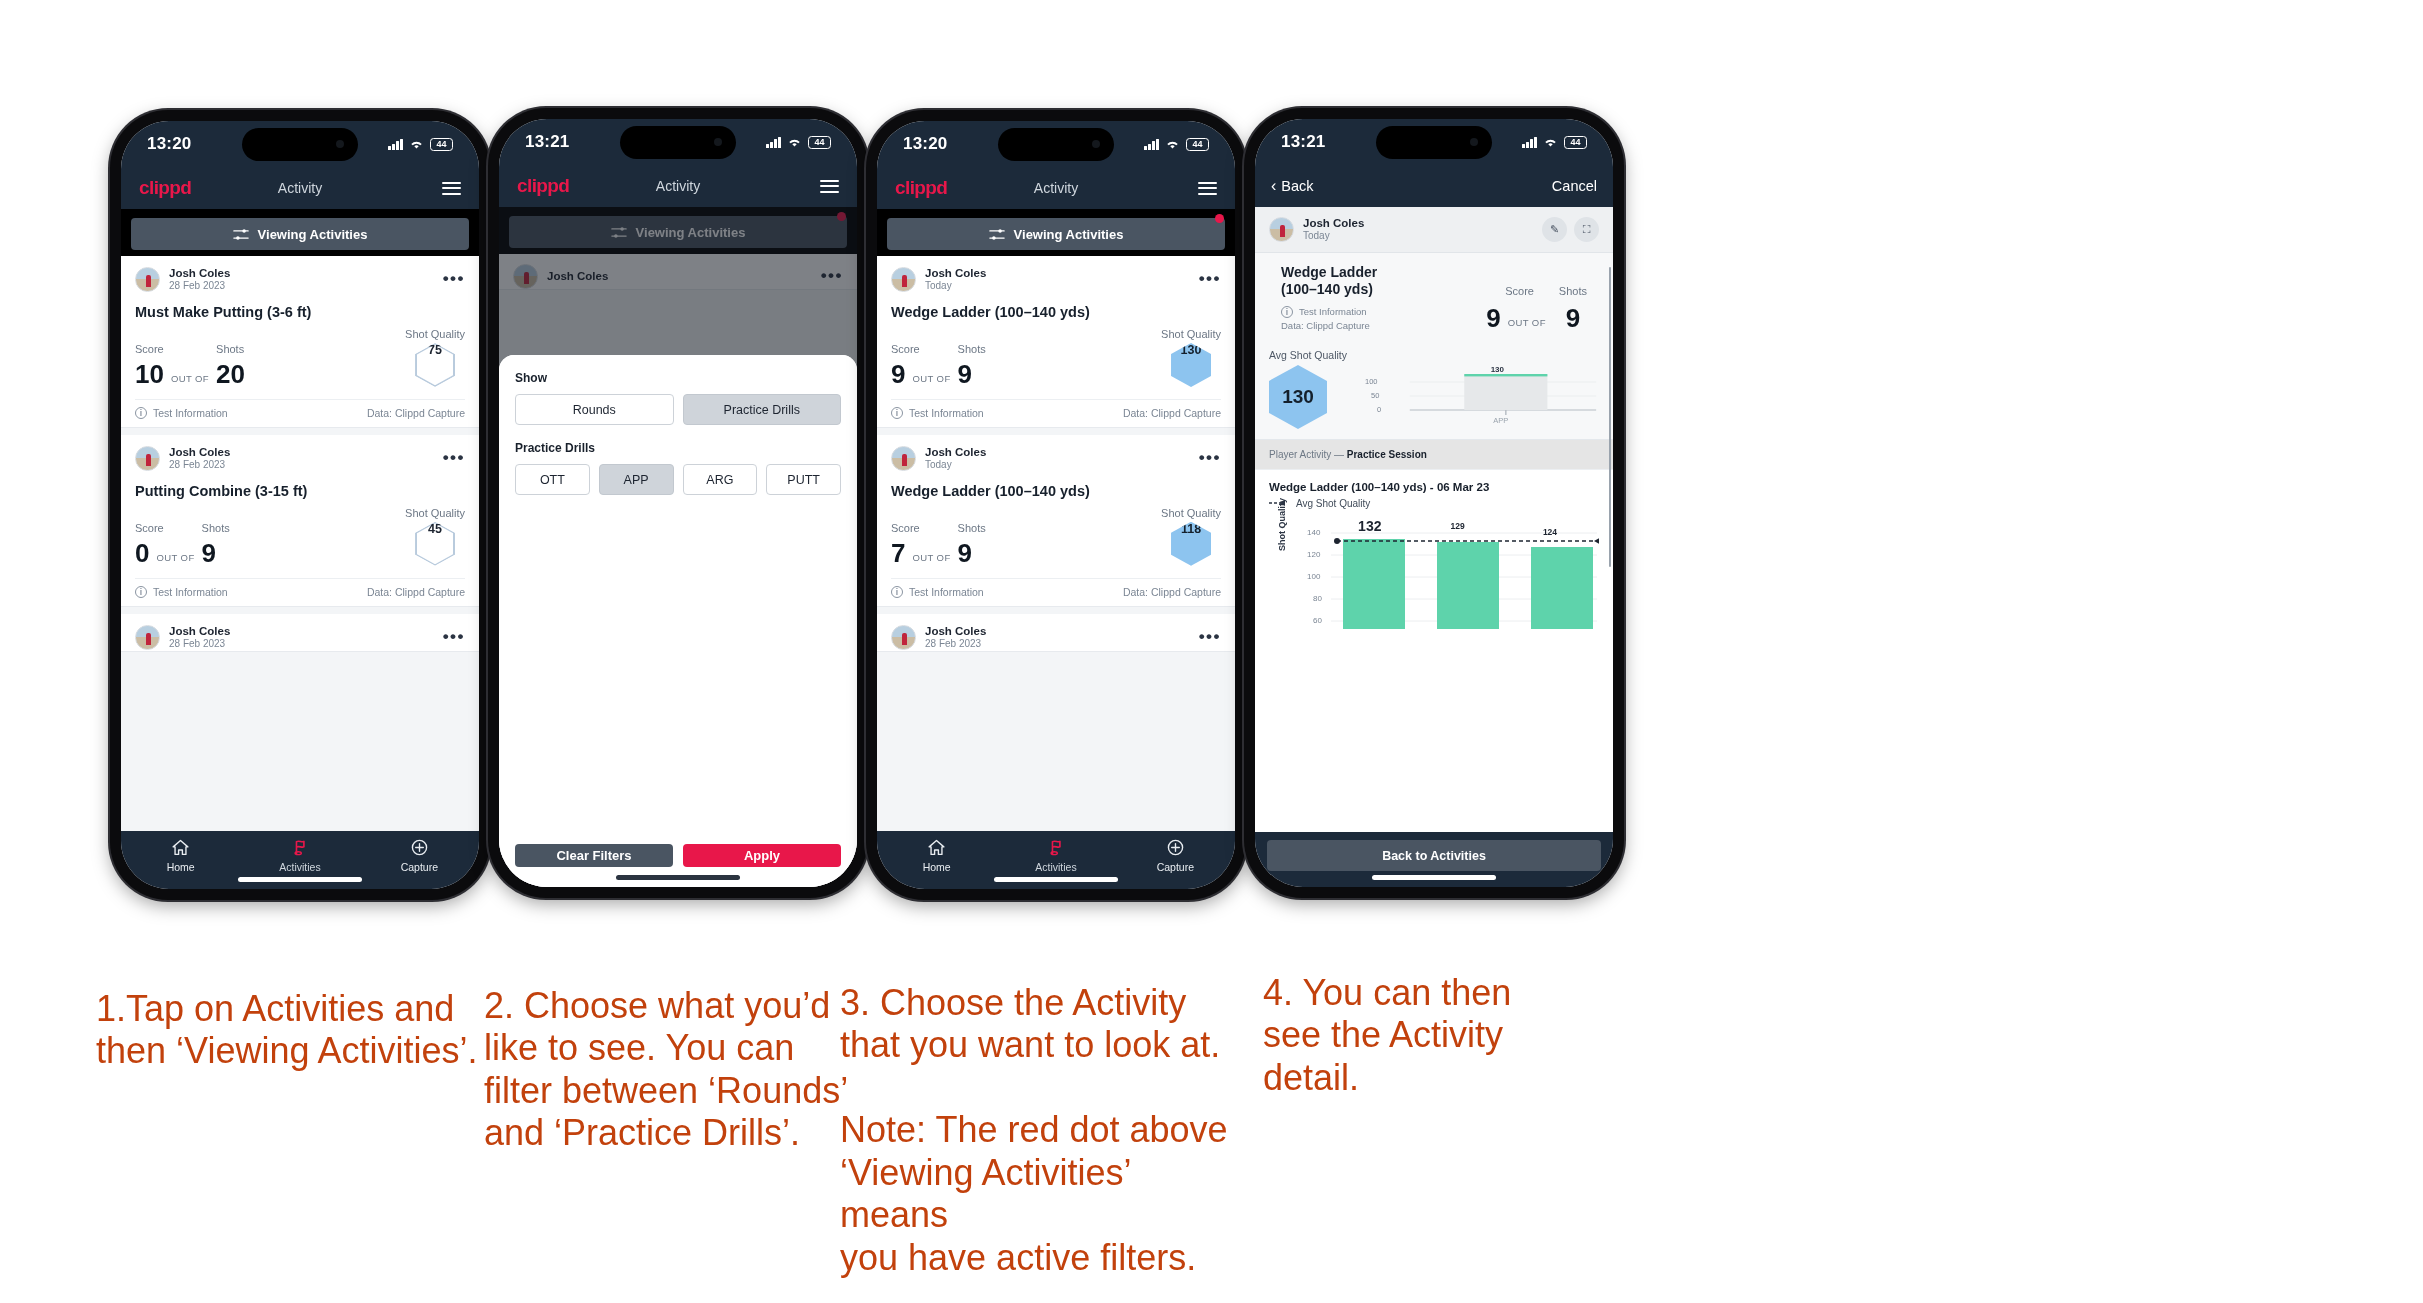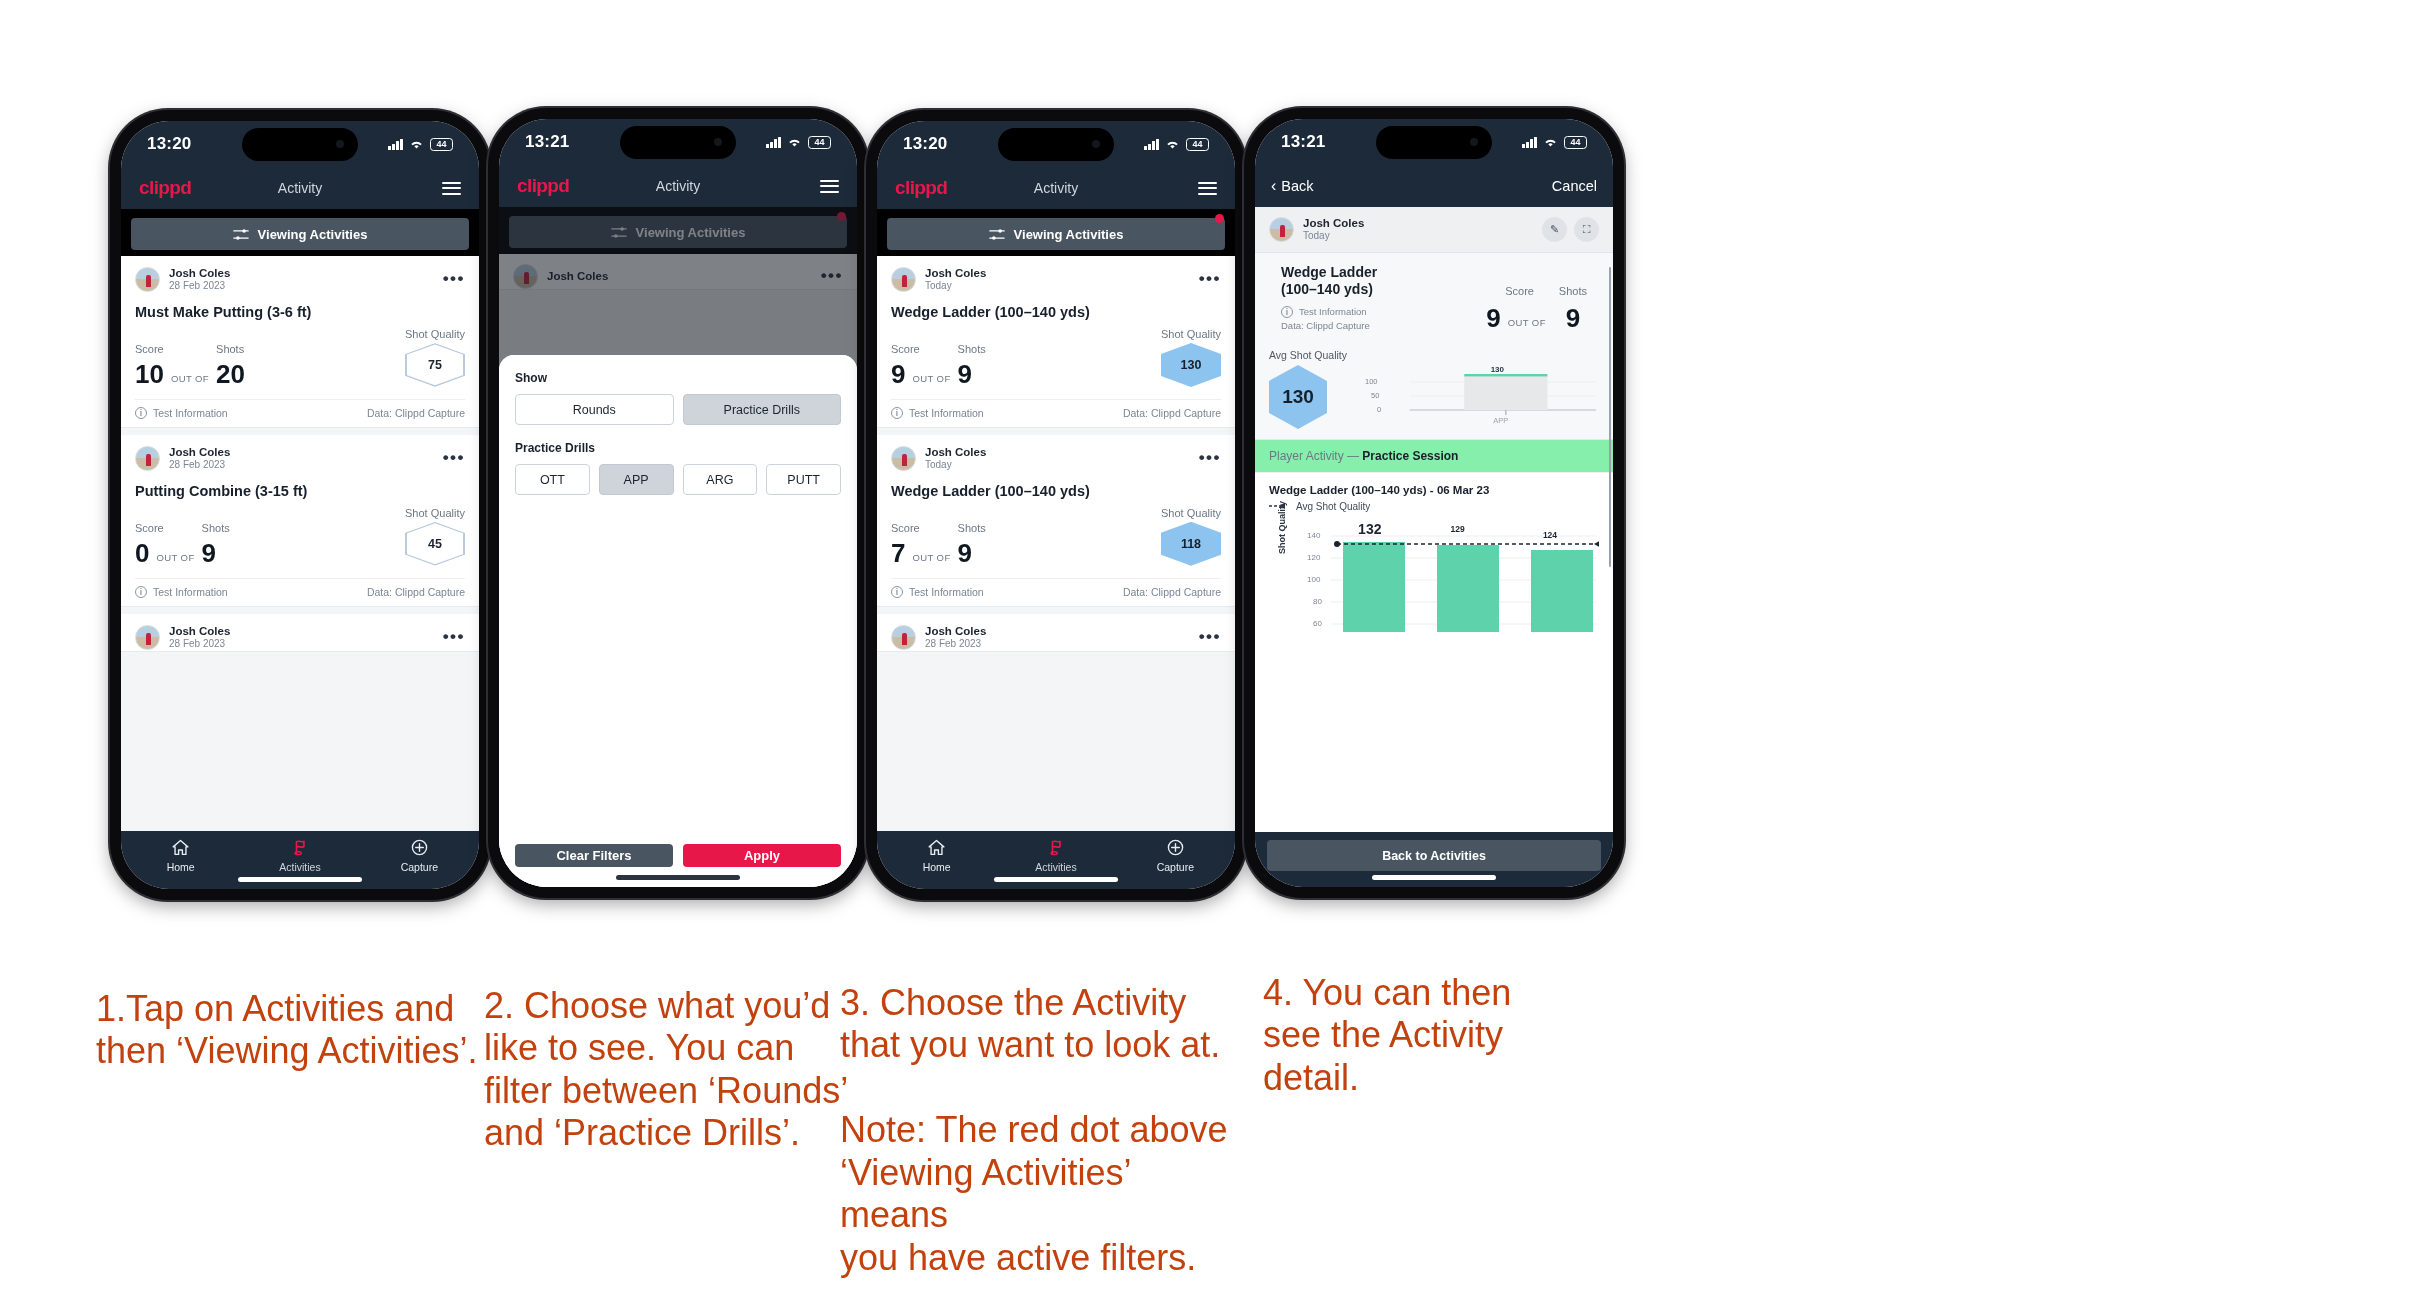--- a/index.html
+++ b/index.html
@@ -103,22 +103,22 @@
   .dots { margin-left: auto; color: #2b3443; font-size: 17px; letter-spacing: 1.5px; line-height: .6; font-weight:700;}
   .card-title { font-size: 14.5px; font-weight: 700; color: #17202c; margin: 11px 0 0; }
   .stats { display: flex; align-items: flex-end; margin-top: 8px; padding-bottom: 12px; }
   .stat-label { font-size: 11px; color: #6c7785; }
   .stat-val { font-size: 26px; font-weight: 700; color: #0f1720; line-height: 1; }
   .outof { font-size: 9.5px; color: #6c7785; letter-spacing: .4px; padding: 0 7px 3px; text-align: center; }
   .stat-score { display: flex; flex-direction: column; }
   .stat-shots { display: flex; flex-direction: column; }
   .sq { margin-left: auto; text-align: center; }
   .hex {
-    width: 60px; height: 44px; margin: 3px auto 0;
-    display: flex; align-items: center; justify-content: center;
+    width: 40px; height: 44px; margin: 3px auto 0;
+    display: flex; align-items: flex-start; justify-content: center;
     font-size: 12.5px; font-weight: 700;
     clip-path: polygon(50% 0%, 100% 25%, 100% 75%, 50% 100%, 0% 75%, 0% 25%);
   }
   .hex.low { background: #fff; color: #1d2430; border: 0; position: relative; }
   .hex.low::before {
     content:""; position:absolute; inset:0;
     clip-path: polygon(50% 0%, 100% 25%, 100% 75%, 50% 100%, 0% 75%, 0% 25%);
     background: #b9cbdd;
   }
   .hex.low::after {
@@ -207,21 +207,21 @@
   .sqsec { background: #f7f8f9; padding: 8px 14px 10px; border-bottom: 1px solid #e4e8ec; }
   .sqsec-label { font-size: 10.5px; color: #4d5765; margin-bottom: 4px; }
   .sqrow { display: flex; align-items: center; gap: 14px; }
   .bighex {
     width: 58px; height: 64px; flex: none; background: #8dc4ef;
     clip-path: polygon(50% 0%, 100% 25%, 100% 75%, 50% 100%, 0% 75%, 0% 25%);
     display: flex; align-items: center; justify-content: center;
     font-size: 19px; font-weight: 700; color: #14202c;
   }
   .minichart { flex: 1; position: relative; height: 64px; }
-  .playerrow { background: #86efac; padding: 9px 14px; font-size: 12px; color: #6d7885; border-bottom: 1px solid #eceff2; }
+  .playerrow { background: #e5e5e5; padding: 9px 14px; font-size: 10px; color: #6d7885; border-bottom: 1px solid #eceff2; }
   .playerrow b { color: #18202c; }
   .chartcard { background: #fff; padding: 11px 14px 0; }
   .cc-title { font-size: 11.5px; font-weight: 700; color: #18202c; }
   .cc-legend { font-size: 10px; color: #404b59; margin-top: 5px; display:flex; align-items:center; gap:5px;}
   .scroll-ind {
     position: absolute; right: 2px; top: 60px; width: 2.5px; height: 300px;
     background: #9aa3ad; border-radius: 2px;
   }
   .backbtn {
     margin: 8px 12px 0; height: 31px; background: #4a5562; border-radius: 4px;

